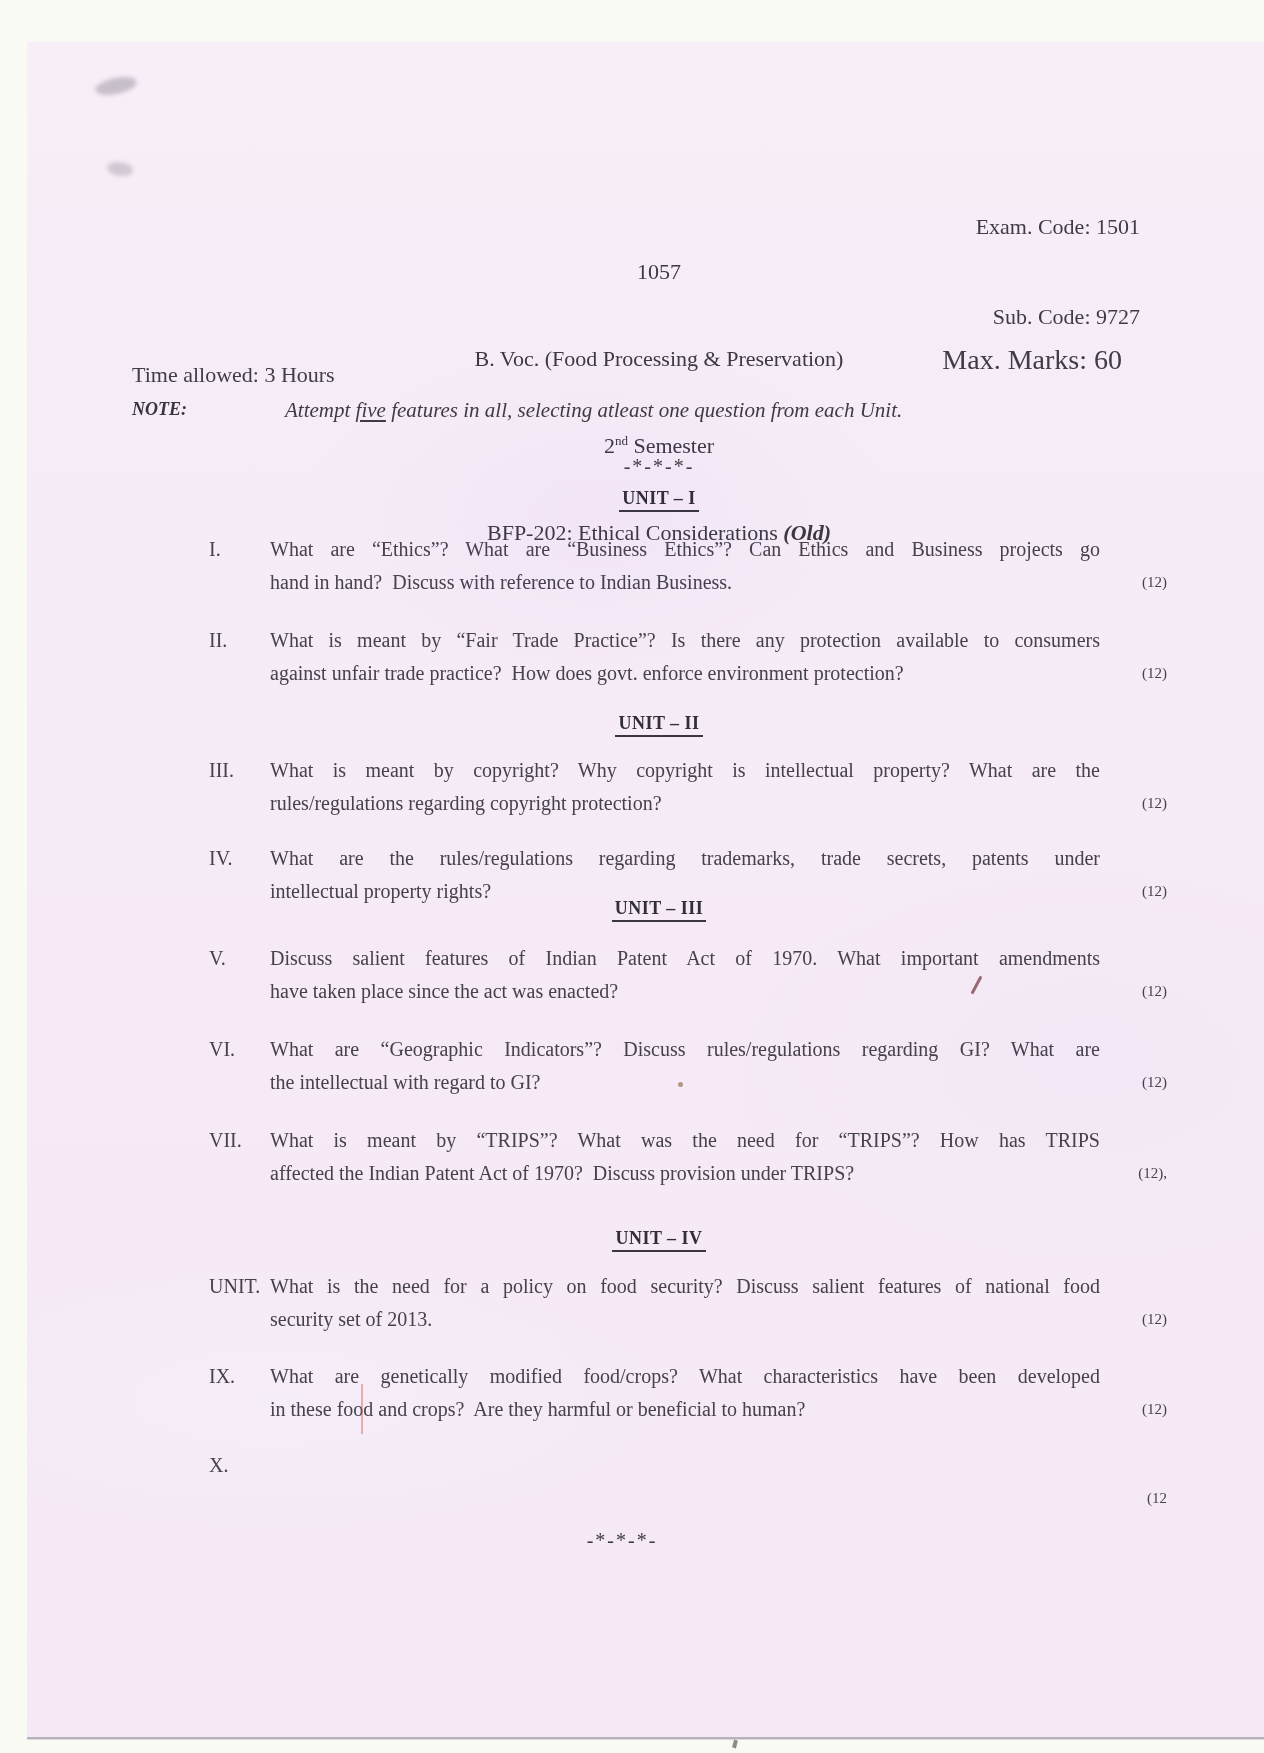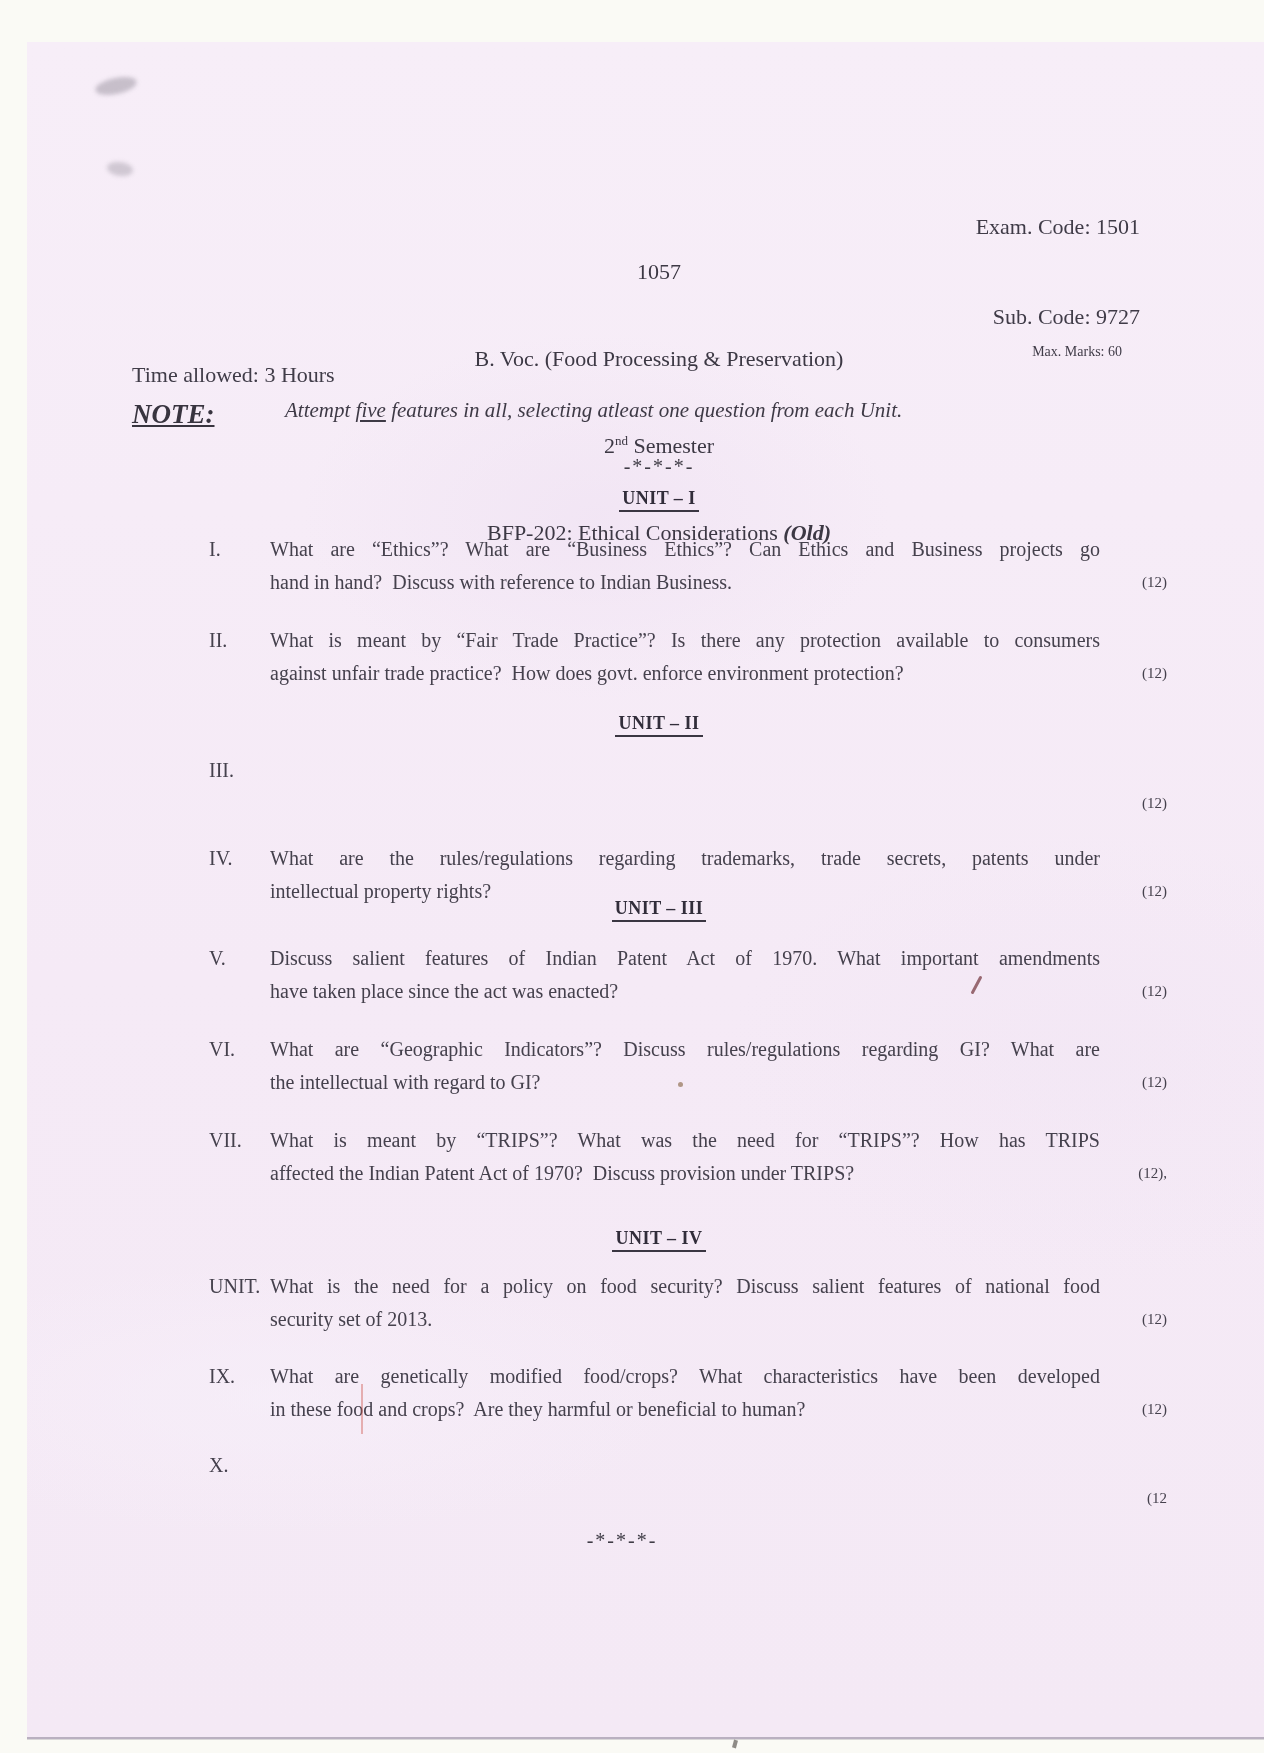--- a/index.html
+++ b/index.html
@@ -32,23 +32,23 @@
   
   .center-head{
     top:157px;left:177px;width:910px;text-align:center;
     font-size:22px;line-height:29px;color:#3c3844;
   }
   .center-head .line{white-space:pre-wrap;}
   sup{font-size:13px;vertical-align:super;line-height:0;}
   .old{font-weight:bold;font-style:italic;}
   
   .time{left:105px;top:320px;font-size:22px;color:#403c48;}
-  .maxmarks{right:142px;top:302px;font-size:14px;color:#403c48;}
-  
-  .note-label{left:105px;top:357px;font-size:27px;font-weight:bold;font-style:italic;color:#38343f;text-decoration:underline;}
+  .maxmarks{right:142px;top:302px;font-size:28px;color:#403c48;}
+  
+  .note-label{left:105px;top:357px;font-size:18px;font-weight:bold;font-style:italic;color:#38343f;}
   .note-text{left:258px;top:356px;font-size:21px;font-style:italic;color:#3e3a46;}
   .note-text u{text-underline-offset:3px;}
   
   .sep{left:177px;width:910px;text-align:center;font-size:20px;letter-spacing:2px;color:#3f3c46;}
   .sep-top{top:413px;}
   .sep-bottom{top:1487px;left:105px;width:980px;}
   
   .unit{left:177px;width:910px;text-align:center;font-size:18px;font-weight:bold;color:#312d3a;}
   .unit span{display:inline-block;border-bottom:2px solid #3a3642;padding:0 3px 1px 3px;letter-spacing:.5px;}
   .unit-1{top:446px;}
@@ -127,20 +127,24 @@
         <div class="qline just">What is meant by “Fair Trade Practice”?  Is there any protection available to consumers</div>
         <div class="qline">against unfair trade practice?  How does govt. enforce environment protection?</div>
       </div>
       <span class="marks">(12)</span>
     </div>
 
     <div class="txt unit unit-2"><span>UNIT – II</span></div>
 
     <div class="q q3">
       <span class="num">III.</span>
+      <div class="qtext">
+        <div class="qline just">What is meant by copyright?  Why copyright is intellectual property?  What are the</div>
+        <div class="qline">rules/regulations regarding copyright protection?</div>
+      </div>
       <span class="marks">(12)</span>
     </div>
 
     <div class="q q4">
       <span class="num">IV.</span>
       <div class="qtext">
         <div class="qline just">What are the rules/regulations regarding trademarks, trade secrets, patents under</div>
         <div class="qline">intellectual property rights?</div>
       </div>
       <span class="marks">(12)</span>

